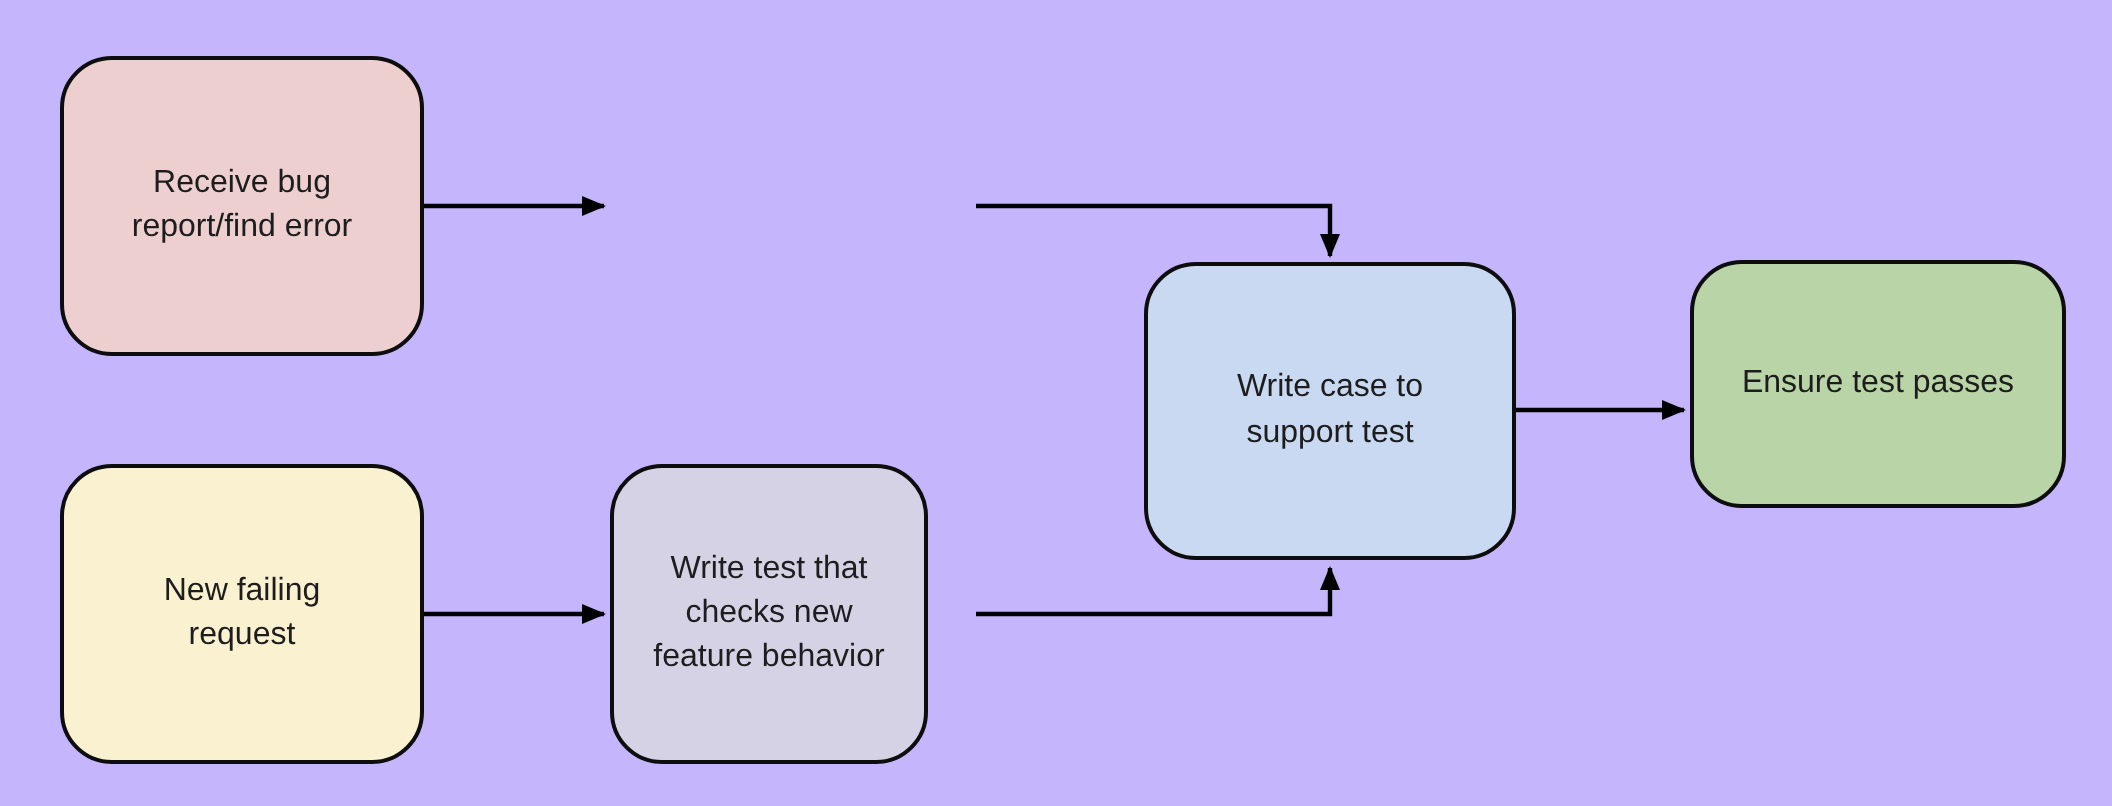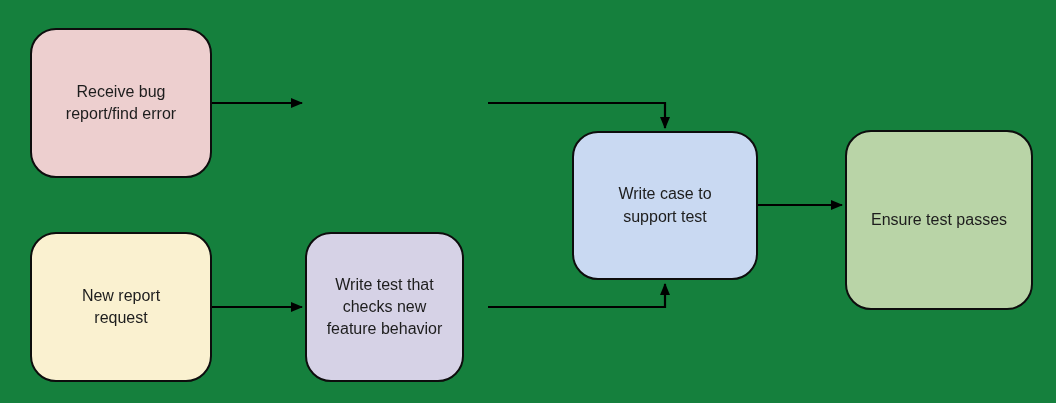--- a/index.html
+++ b/index.html
@@ -4,21 +4,21 @@
 <style>
   html, body {
     margin: 0;
     padding: 0;
     background: #ffffff;
   }
   .canvas {
     position: relative;
     width: 1056px;
     height: 403px;
-    background: #15803d;
+    background: #c4b5fd;
     font-family: "Liberation Sans", sans-serif;
     overflow: hidden;
   }
   .edges {
     position: absolute;
     left: 0;
     top: 0;
     width: 1056px;
     height: 403px;
     pointer-events: none;
@@ -38,21 +38,21 @@
     padding: 8px 12px;
   }
   .node-label {
     white-space: pre-line;
   }
   #n-bug     { left: 30px;  top: 28px;  width: 182px; height: 150px; }
   #n-repro   { left: 305px; top: 28px;  width: 183px; height: 150px; }
   #n-feature { left: 30px;  top: 232px; width: 182px; height: 150px; }
   #n-test    { left: 305px; top: 232px; width: 159px; height: 150px; }
   #n-code    { left: 572px; top: 131px; width: 186px; height: 149px; }
-  #n-pass    { left: 845px; top: 130px; width: 188px; height: 180px; }
+  #n-pass    { left: 845px; top: 130px; width: 188px; height: 124px; }
   .edge-line {
     fill: none;
     stroke: #000000;
     stroke-width: 2.2;
   }
 </style>
 </head>
 <body>
 
 <div class="canvas">
@@ -70,21 +70,21 @@
     <path class="edge-line" d="M758,205 H842" marker-end="url(#ah)"></path>
   </svg>
 
   <div class="node" id="n-bug" style="background-color: rgb(237, 207, 207);">
     <span class="node-label">Receive bug
 report/find error</span>
   </div>
 
 
   <div class="node" id="n-feature" style="background-color: rgb(250, 241, 208);">
-    <span class="node-label">New report
+    <span class="node-label">New failing
 request</span>
   </div>
 
   <div class="node" id="n-test" style="background-color: rgb(214, 210, 230);">
     <span class="node-label">Write test that
 checks new
 feature behavior</span>
   </div>
 
   <div class="node" id="n-code" style="background-color: rgb(201, 217, 242);">

